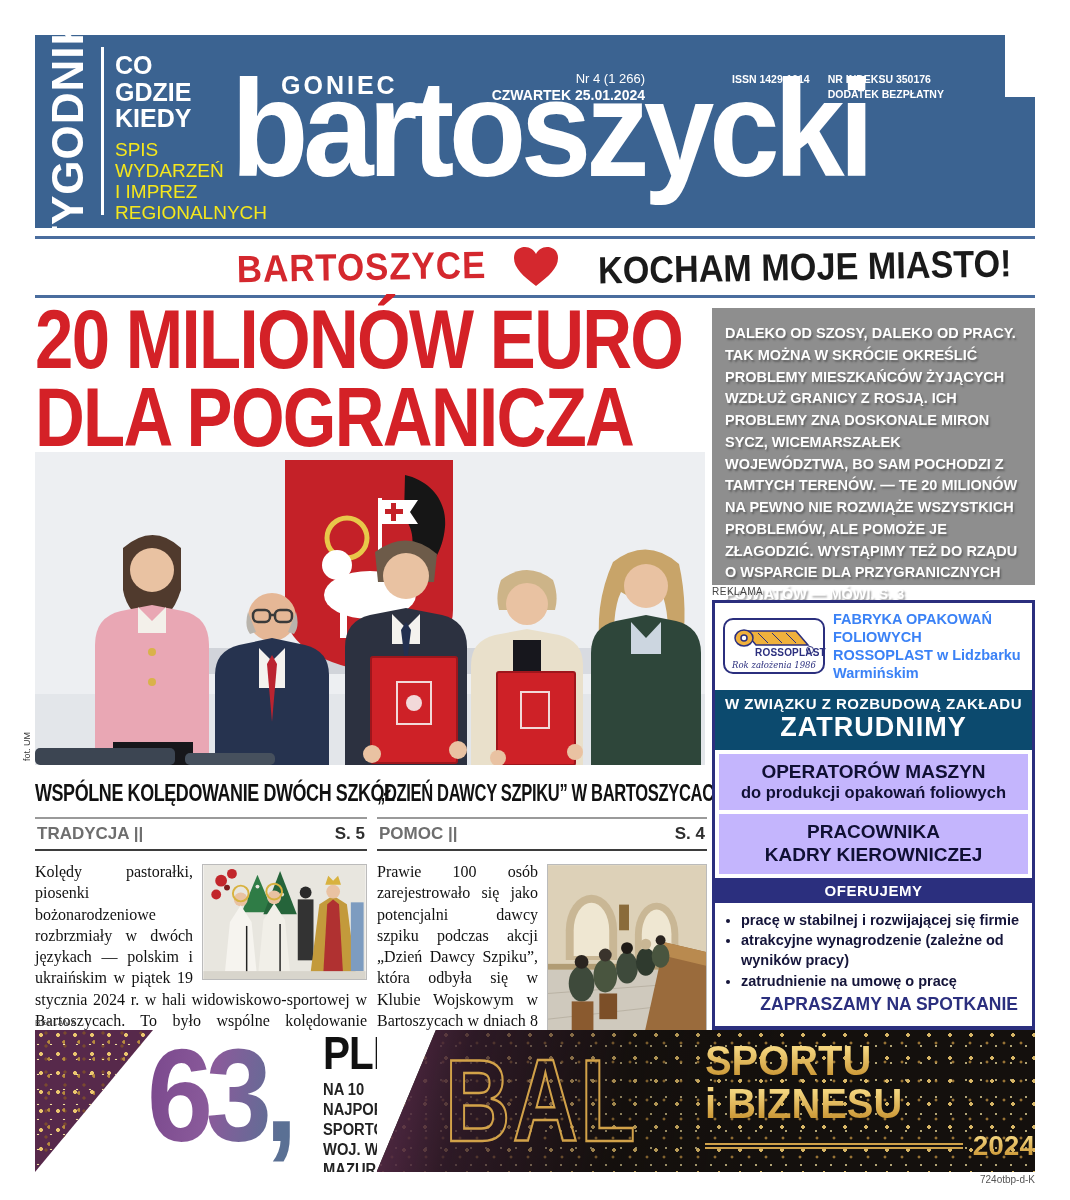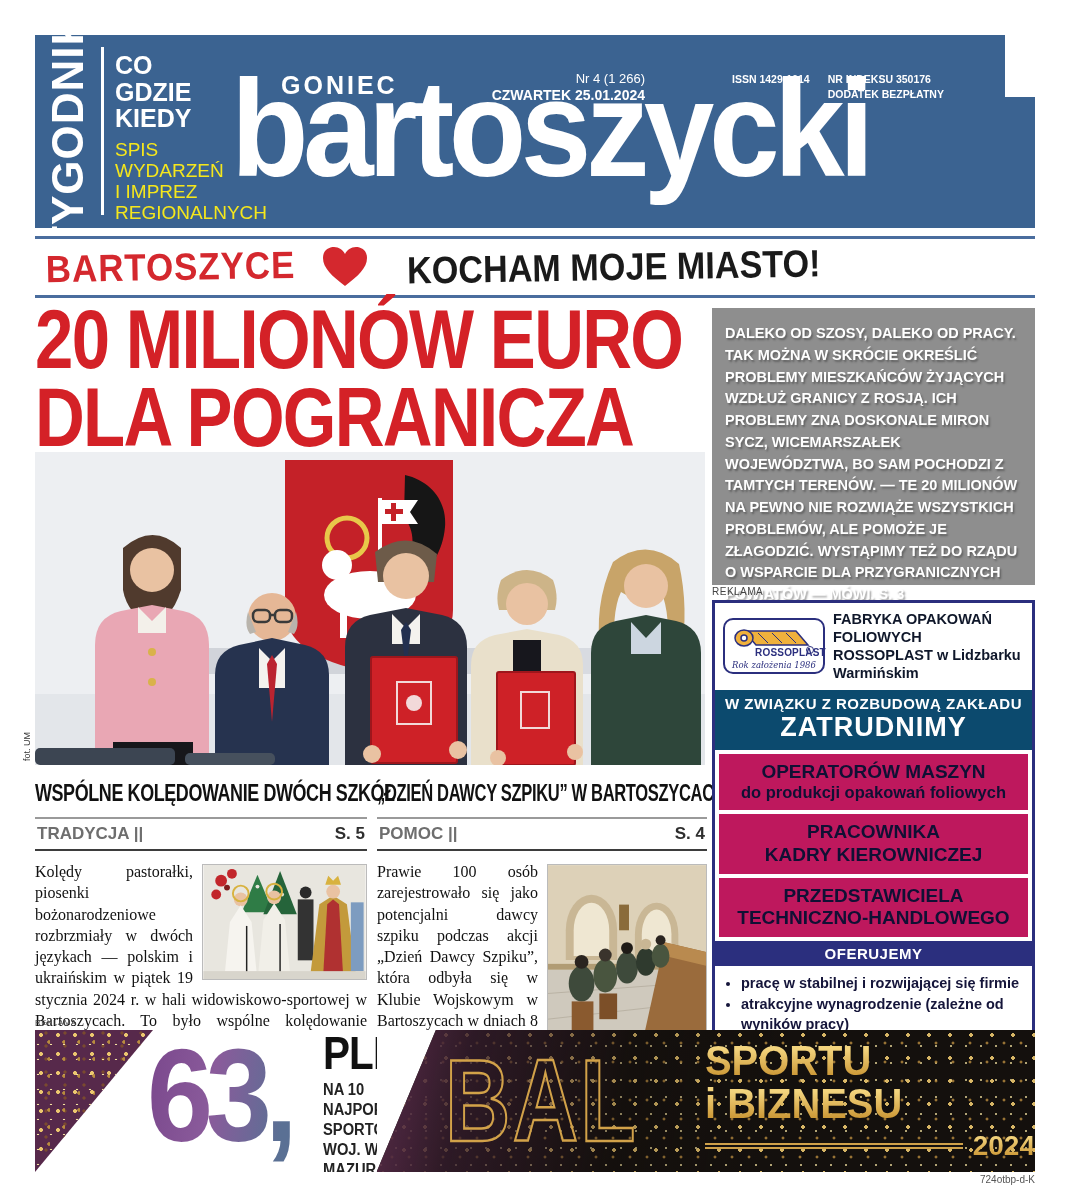--- a/index.html
+++ b/index.html
@@ -21,21 +21,21 @@
   .barto{position:absolute;left:196px;top:28px;color:#fff;font-weight:800;font-size:138px;line-height:.95;
          letter-spacing:-6px;transform:scaleX(.92);transform-origin:left top;white-space:nowrap;}
   .issue{position:absolute;left:450px;top:36px;width:160px;text-align:right;color:#fff;line-height:1.2;}
   .issue-no{font-size:13px;}
   .issue-date{font-size:14px;font-weight:800;}
   .issn{position:absolute;left:697px;top:37px;display:flex;gap:18px;color:#fff;font-size:10.5px;font-weight:600;line-height:1.4;}
 
   
   .motto{position:absolute;left:35px;top:236px;width:1000px;height:56px;background:#fff;
          border-top:3px solid #4a6d9e;border-bottom:3px solid #4a6d9e;
-         display:flex;align-items:center;justify-content:flex-start;gap:16px;}
+         display:flex;align-items:center;justify-content:flex-end;gap:16px;}
   .motto-city{color:#d4282e;font-weight:800;font-size:38px;letter-spacing:1px;transform:rotate(-1deg) scaleX(.92);}
   .motto-slogan{color:#1a1a1a;font-weight:800;font-size:38px;letter-spacing:0;transform:rotate(-1deg) scaleX(.9);}
 
   
   .headline{position:absolute;left:35px;top:300px;color:#d42127;font-weight:800;font-size:84px;line-height:.93;
             letter-spacing:-2px;transform:scaleX(.82);transform-origin:left top;white-space:nowrap;}
   .quote{position:absolute;left:712px;top:308px;width:323px;height:277px;background:#8e8e8e;box-sizing:border-box;
          padding:15px 13px;color:#fff;font-weight:800;font-size:14.5px;line-height:1.5;
          text-shadow:1.5px 2px 2px rgba(40,40,40,.45);}
 
@@ -62,26 +62,26 @@
   .teaser2 .t-img{width:158px;height:176px;}
 
   
   .rwrap{position:absolute;left:712px;top:586px;width:323px;}
   .rek-row{display:flex;align-items:center;gap:6px;font-size:10px;color:#444;letter-spacing:.5px;}
   .rad{border:3px solid #2b2f7e;margin-top:3px;background:#fff;}
   .rhead{display:flex;gap:8px;padding:7px 8px;align-items:center;}
   .rlogo{width:102px;flex:none;border:2px solid #2b2f7e;border-radius:10px;padding:3px 4px 2px;text-align:center;box-sizing:border-box;}
   .rlogo-name{font-size:10px;font-weight:800;color:#2b2f7e;letter-spacing:.2px;margin-top:-14px;margin-left:26px;}
   .rlogo-tag{font-family:"DejaVu Serif",serif;font-style:italic;font-size:8.5px;color:#2b2f7e;margin-top:2px;}
-  .rhtxt{color:#0f172a;font-weight:800;font-size:14.5px;line-height:1.25;}
+  .rhtxt{color:#3b82f6;font-weight:800;font-size:14.5px;line-height:1.25;}
   .band{background:#0c4a6e;color:#fff;text-align:center;padding:5px 0 7px;}
   .band-1{font-size:15px;font-weight:800;letter-spacing:.5px;}
   .band-2{font-size:27px;font-weight:800;letter-spacing:1px;}
   .jobs{background:#fff;padding:4px;display:flex;flex-direction:column;gap:4px;}
-  .job{background:#be185d;text-align:center;padding:7px 0;}
+  .job{background:#c4b5fd;text-align:center;padding:7px 0;}
   .job .l1{display:block;font-size:19px;font-weight:800;color:#101034;line-height:1.2;}
   .job .l2{display:block;font-size:19px;font-weight:800;color:#101034;line-height:1.2;}
   .job:first-child .l2{font-size:16.5px;font-weight:700;}
   .ofer{background:#2b2f7e;color:#fff;text-align:center;font-weight:800;font-size:15px;padding:4px 0;letter-spacing:.5px;}
   .offers{padding:7px 10px 4px;}
   .offers ul{margin:0;padding-left:16px;list-style:disc;}
   .offers li{font-size:14.5px;font-weight:700;color:#15153a;line-height:1.4;}
   .invite{text-align:right;color:#2b2f7e;font-weight:800;font-size:17.5px;padding:3px 4px 7px;}
   .rfoot{background:#2b2f7e;color:#fff;padding:5px 8px;display:flex;align-items:baseline;gap:6px;justify-content:center;}
   .rfoot .fl{font-size:13.5px;font-weight:700;}
@@ -356,24 +356,20 @@
       </div>
       <div class="jobs">
         <div class="job">
           <span class="l1">OPERATORÓW MASZYN</span>
             <span class="l2">do produkcji opakowań foliowych</span>
         </div>
         <div class="job">
           <span class="l1">PRACOWNIKA</span>
             <span class="l2">KADRY KIEROWNICZEJ</span>
         </div>
-        <div class="job">
-          <span class="l1">PRZEDSTAWICIELA</span>
-            <span class="l2">TECHNICZNO-HANDLOWEGO</span>
-        </div>
       </div>
       <div class="ofer">OFERUJEMY</div>
       <div class="offers">
         <ul>
           <li>pracę w stabilnej i rozwijającej się firmie</li>
           <li>atrakcyjne wynagrodzenie (zależne od wyników pracy)</li>
           <li>zatrudnienie na umowę o pracę</li>
         </ul>
         <div class="invite">ZAPRASZAMY NA SPOTKANIE</div>
       </div>

